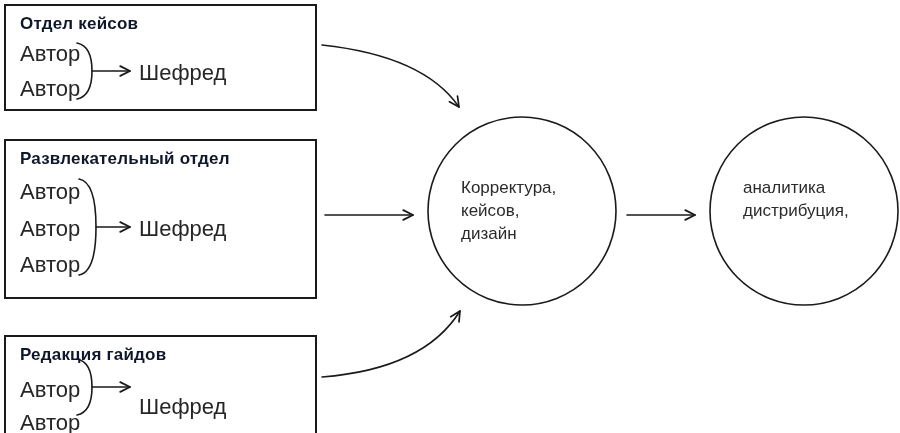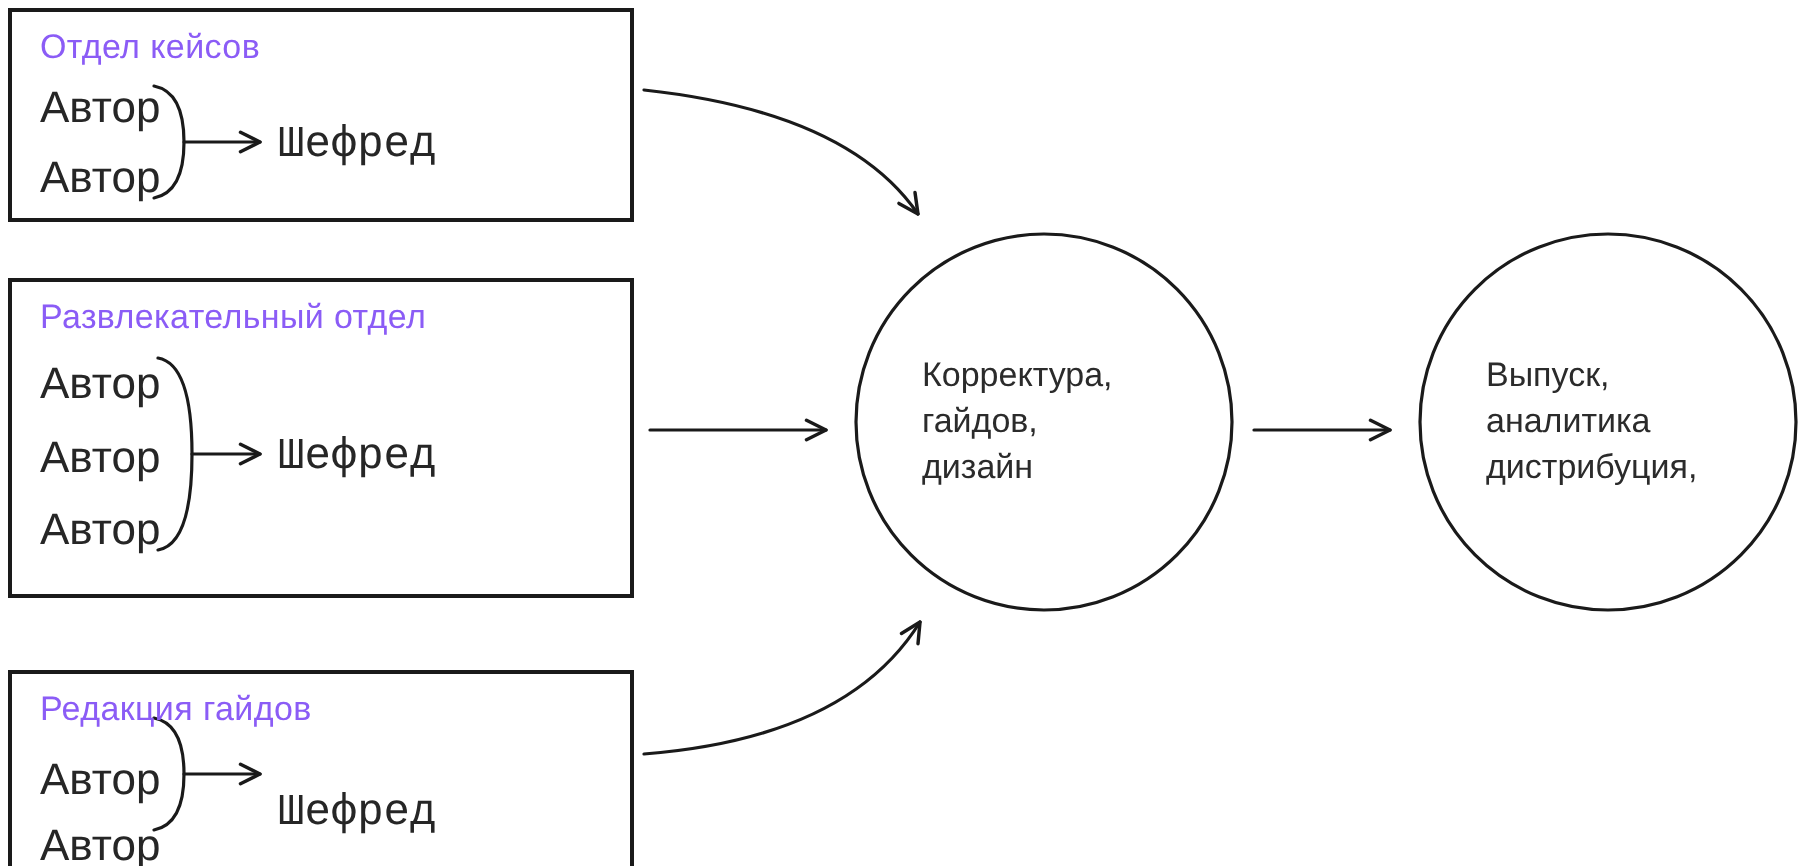--- a/index.html
+++ b/index.html
@@ -37,34 +37,34 @@
     background: transparent;
   }
   .box1 { left: 4px; top: 4px;   height: 107px; }
   .box2 { left: 4px; top: 139px; height: 160px; }
   .box3 { left: 4px; top: 335px; height: 112px; }
   .dept-title {
     position: absolute;
     left: 14px;
     top: 8px;
     font-size: 17px;
-    font-weight: 400;
-    color: #8b5cf6;
+    font-weight: 700;
+    color: #0f172a;
     letter-spacing: 0.2px;
     white-space: nowrap;
   }
   .author, .chief {
     position: absolute;
     left: 14px;
     font-size: 22px;
     line-height: 20px;
     color: #262626;
     white-space: nowrap;
   }
-  .chief { left: 133px; font-family: Liberation Mono, monospace; }
+  .chief { left: 133px; }
   .stage-text {
     position: absolute;
     font-size: 17px;
     line-height: 23px;
     color: #2b2b2b;
   }
   .stage-text-production   { left: 461px; top: 176px; }
   .stage-text-distribution { left: 743px; top: 176px; }
 </style>
 </head>
@@ -115,23 +115,22 @@
 
   <div class="dept-box box3">
     <div class="dept-title">Редакция гайдов</div>
     <div class="author" style="top:43px">Автор</div>
     <div class="author" style="top:76px">Автор</div>
     <div class="chief" style="top:60px">Шефред</div>
   </div>
 
   <div class="stage-text stage-text-production">
     <div>Корректура,</div>
-    <div>гайдов,</div>
+    <div>кейсов,</div>
     <div>дизайн</div>
   </div>
 
   <div class="stage-text stage-text-distribution">
-    <div>Выпуск,</div>
     <div>аналитика</div>
     <div>дистрибуция,</div>
   </div>
 
 </div>
 
 </body></html>

